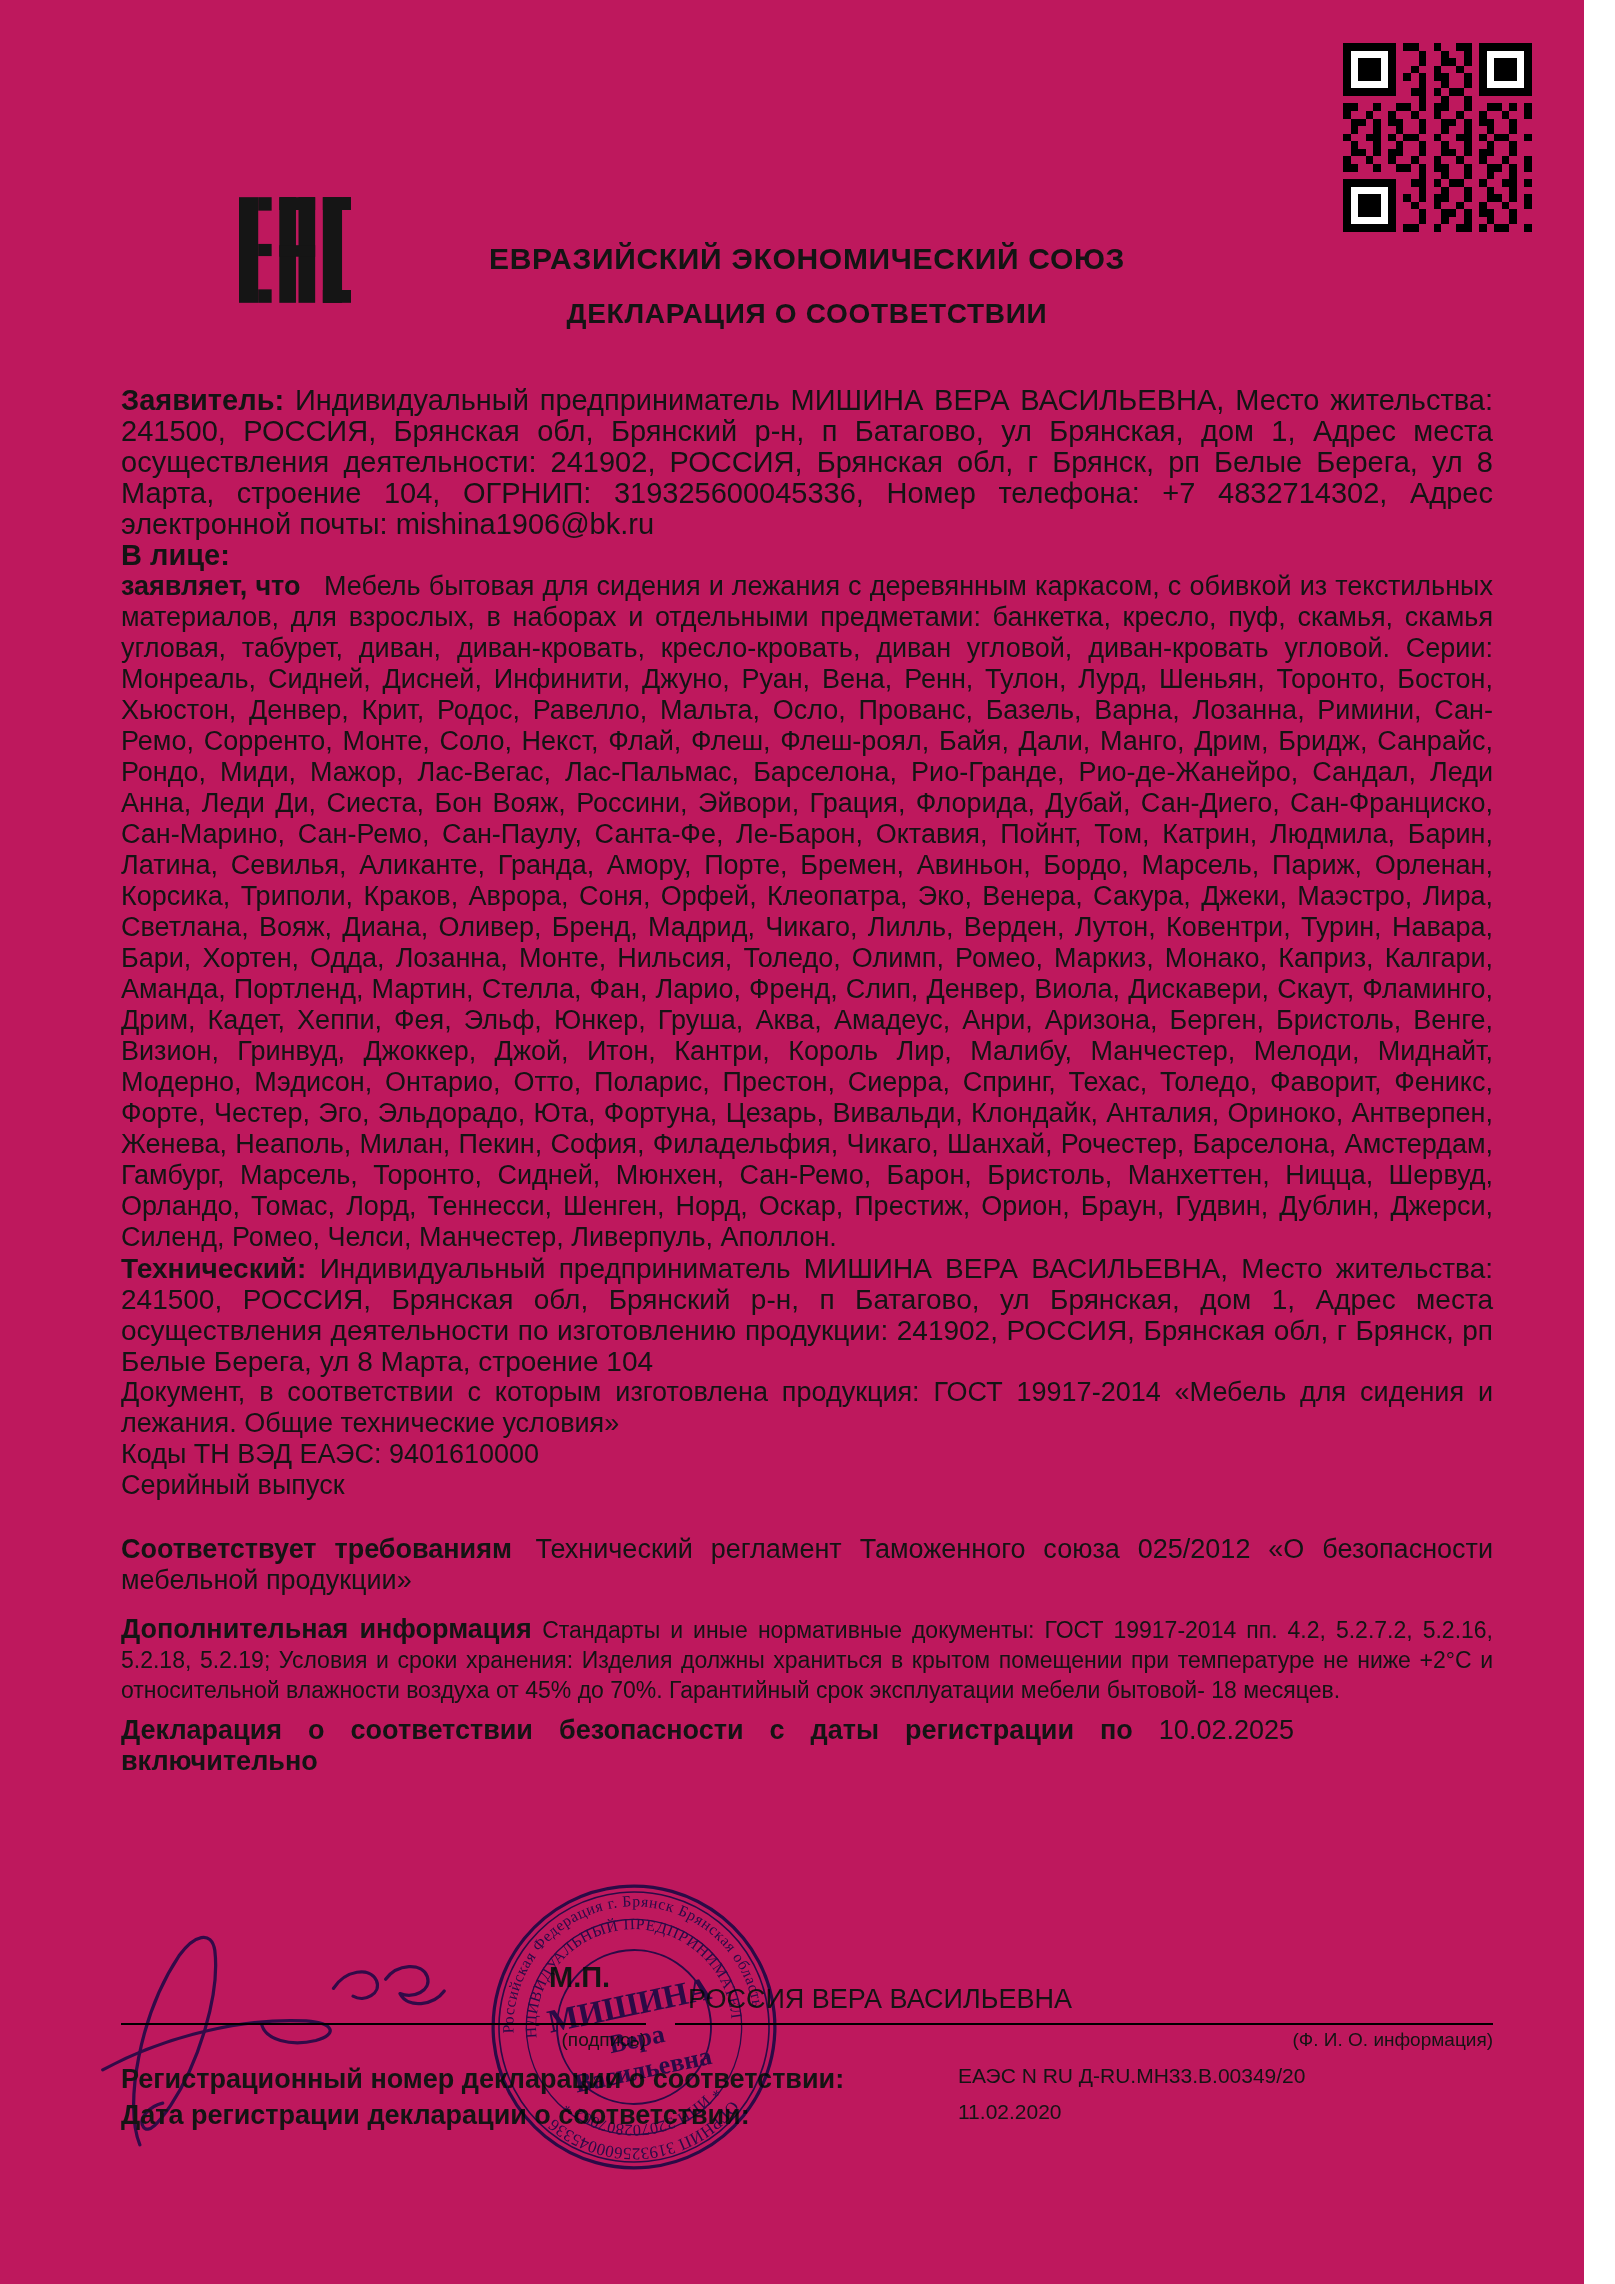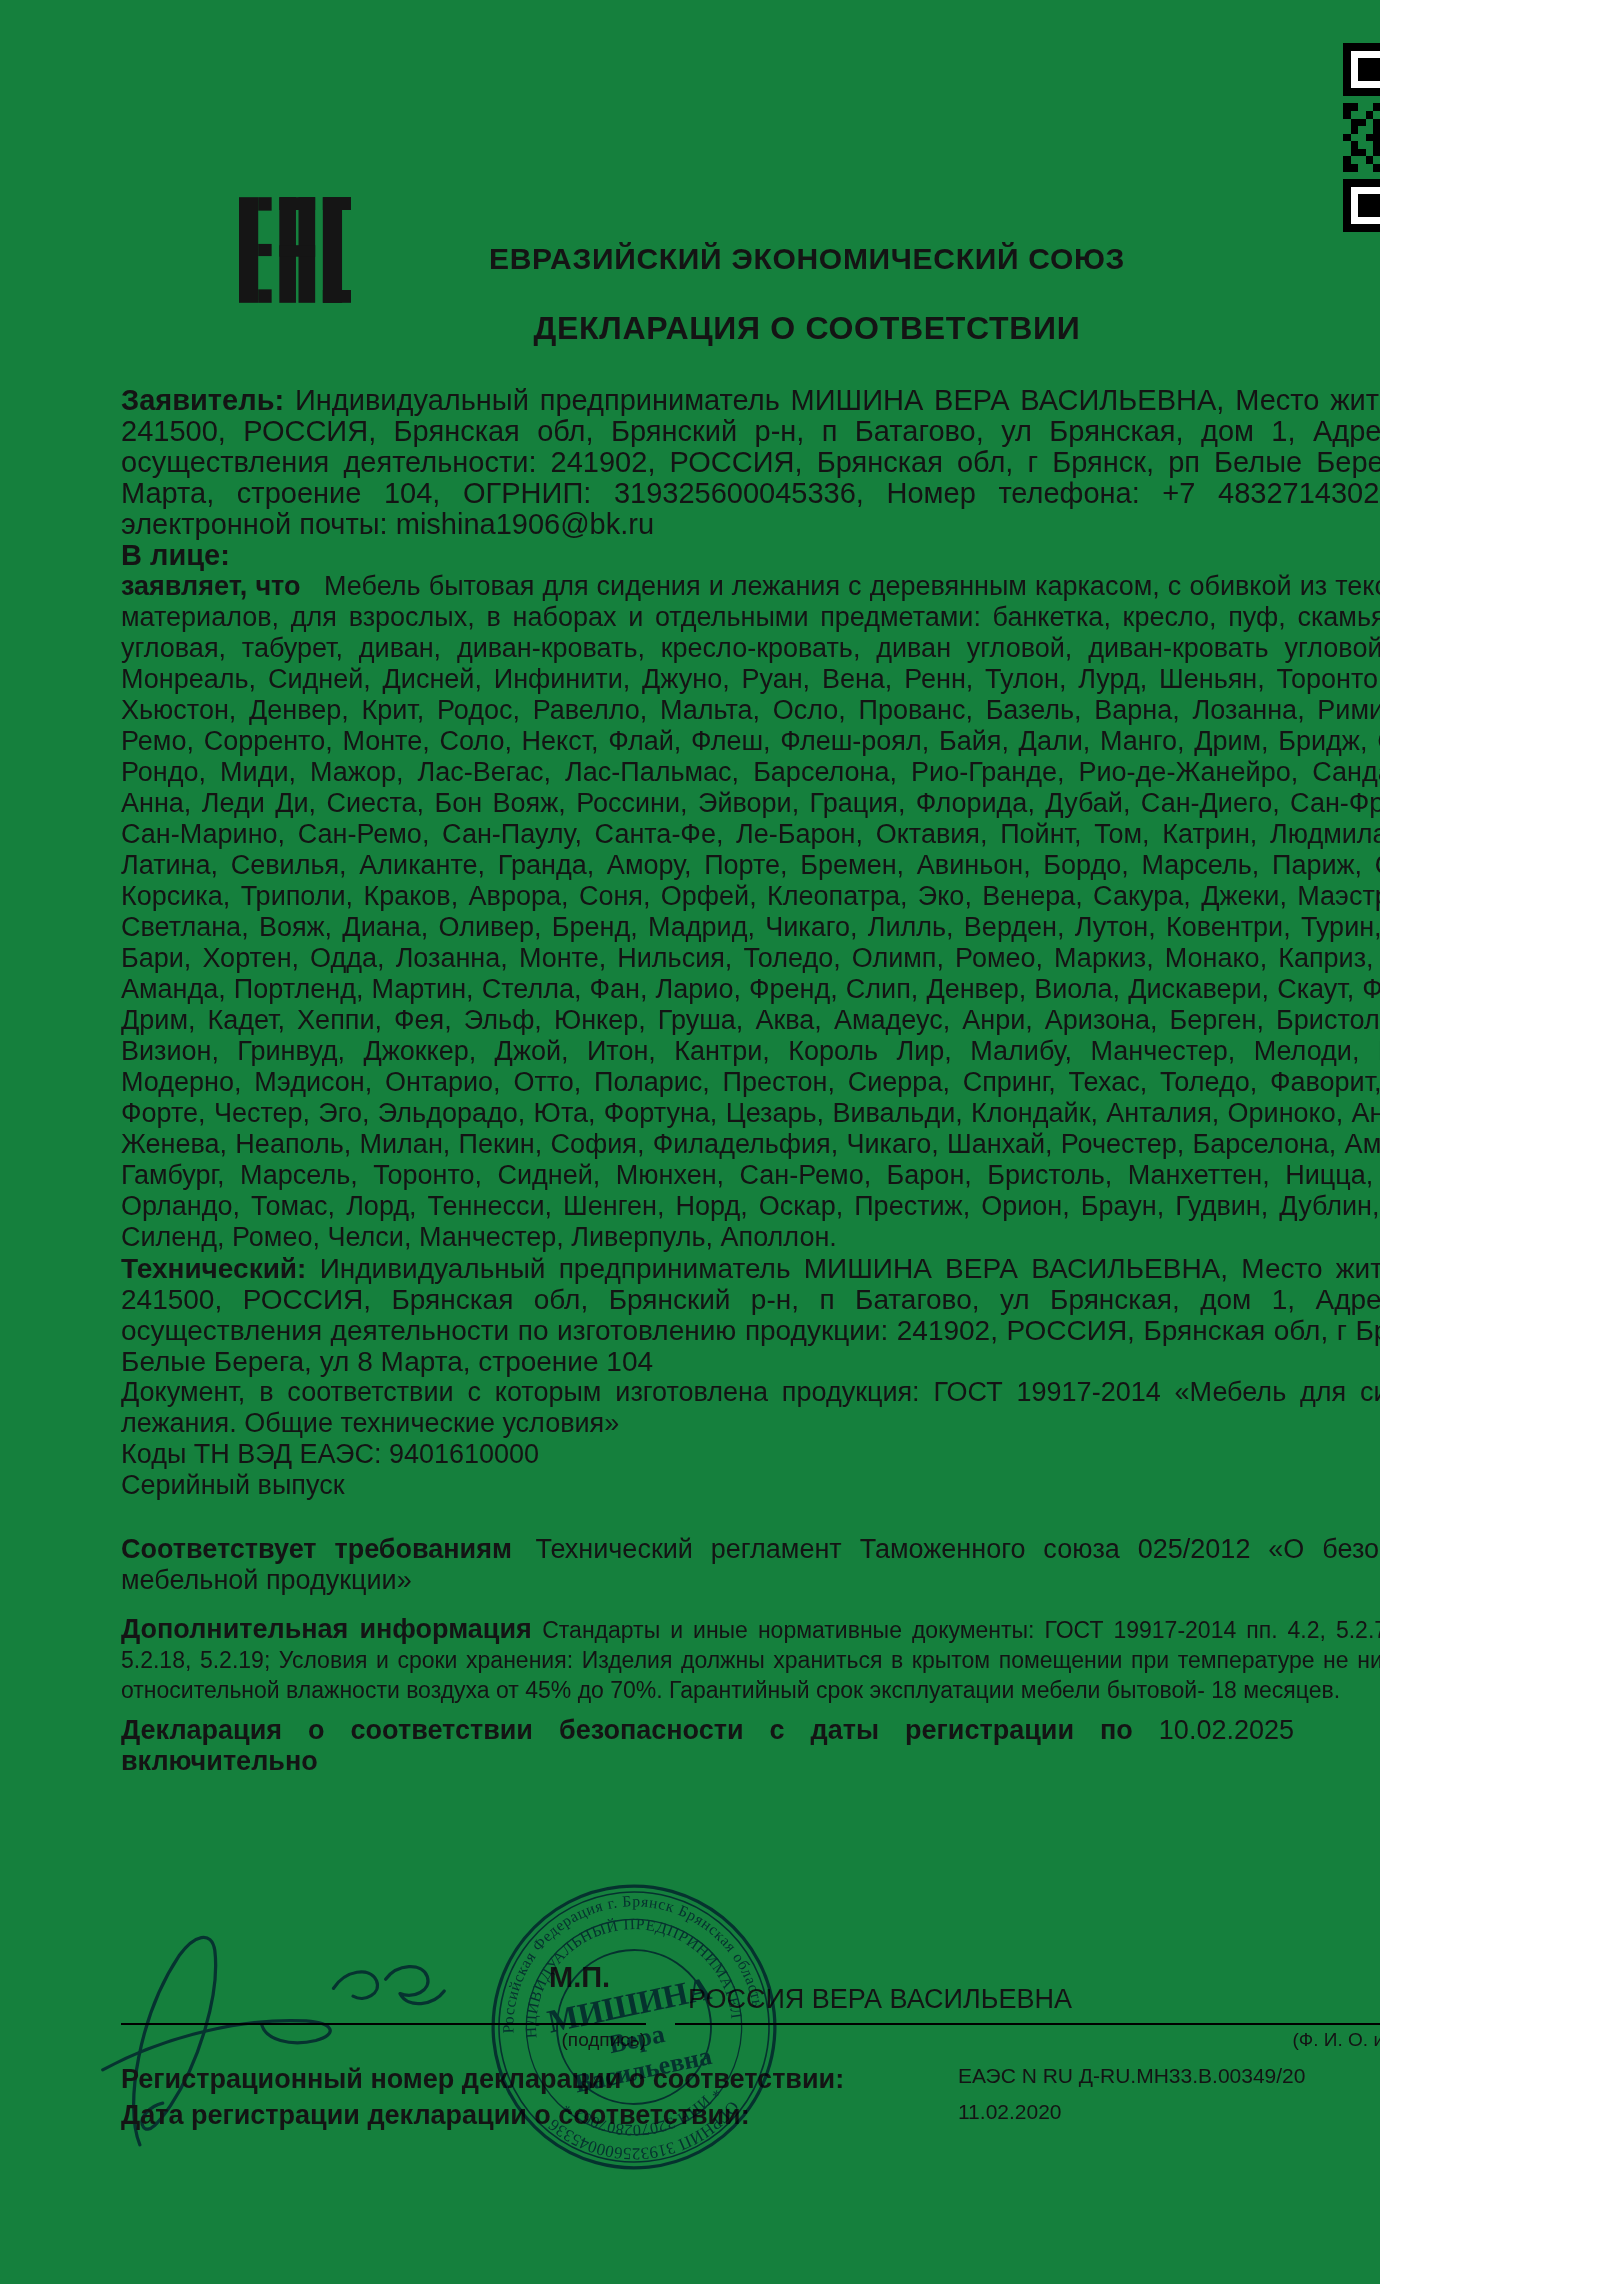--- a/index.html
+++ b/index.html
@@ -1,23 +1,23 @@
 <!DOCTYPE html>
 <html style="font-size:10.4px"><head>
 <meta charset="utf-8">
 <style>
   html,body{margin:0;padding:0;background:#fff;}
-  .page{position:relative;width:1380px;height:2284px;background:#15803d;overflow:hidden;
+  .page{position:relative;width:1584px;height:2284px;background:#be185d;overflow:hidden;
         font-family:"Liberation Sans",sans-serif;color:#141414;}
   
   .eac{position:absolute;left:239px;top:196px;width:112px;height:108px;}
   .qr{position:absolute;left:1343px;top:43px;width:189px;height:189px;}
   .titles{position:absolute;left:121px;top:242px;width:1372px;text-align:center;}
   .title-union{font-size:30px;font-weight:bold;letter-spacing:0.7px;}
-  .title-doc{font-size:32px;font-weight:bold;margin-top:34px;letter-spacing:0.7px;}
+  .title-doc{font-size:28px;font-weight:bold;margin-top:22px;letter-spacing:0.7px;}
   
   .content{position:absolute;left:0;top:12px;width:1616px;box-sizing:border-box;
            padding:373px 123px 0 121px;}
   .content p{margin:0;line-height:31px;text-align:justify;}
   .p-applicant{font-size:29px;}
   .p-inperson{font-size:29px;font-weight:bold;}
   .p-declares{font-size:27px;}
   .p-manufacturer{font-size:28px;}
   .p-doc,.p-tnved,.p-serial{font-size:27px;}
   .p-compliance{font-size:27px;margin-top:33px !important;}

